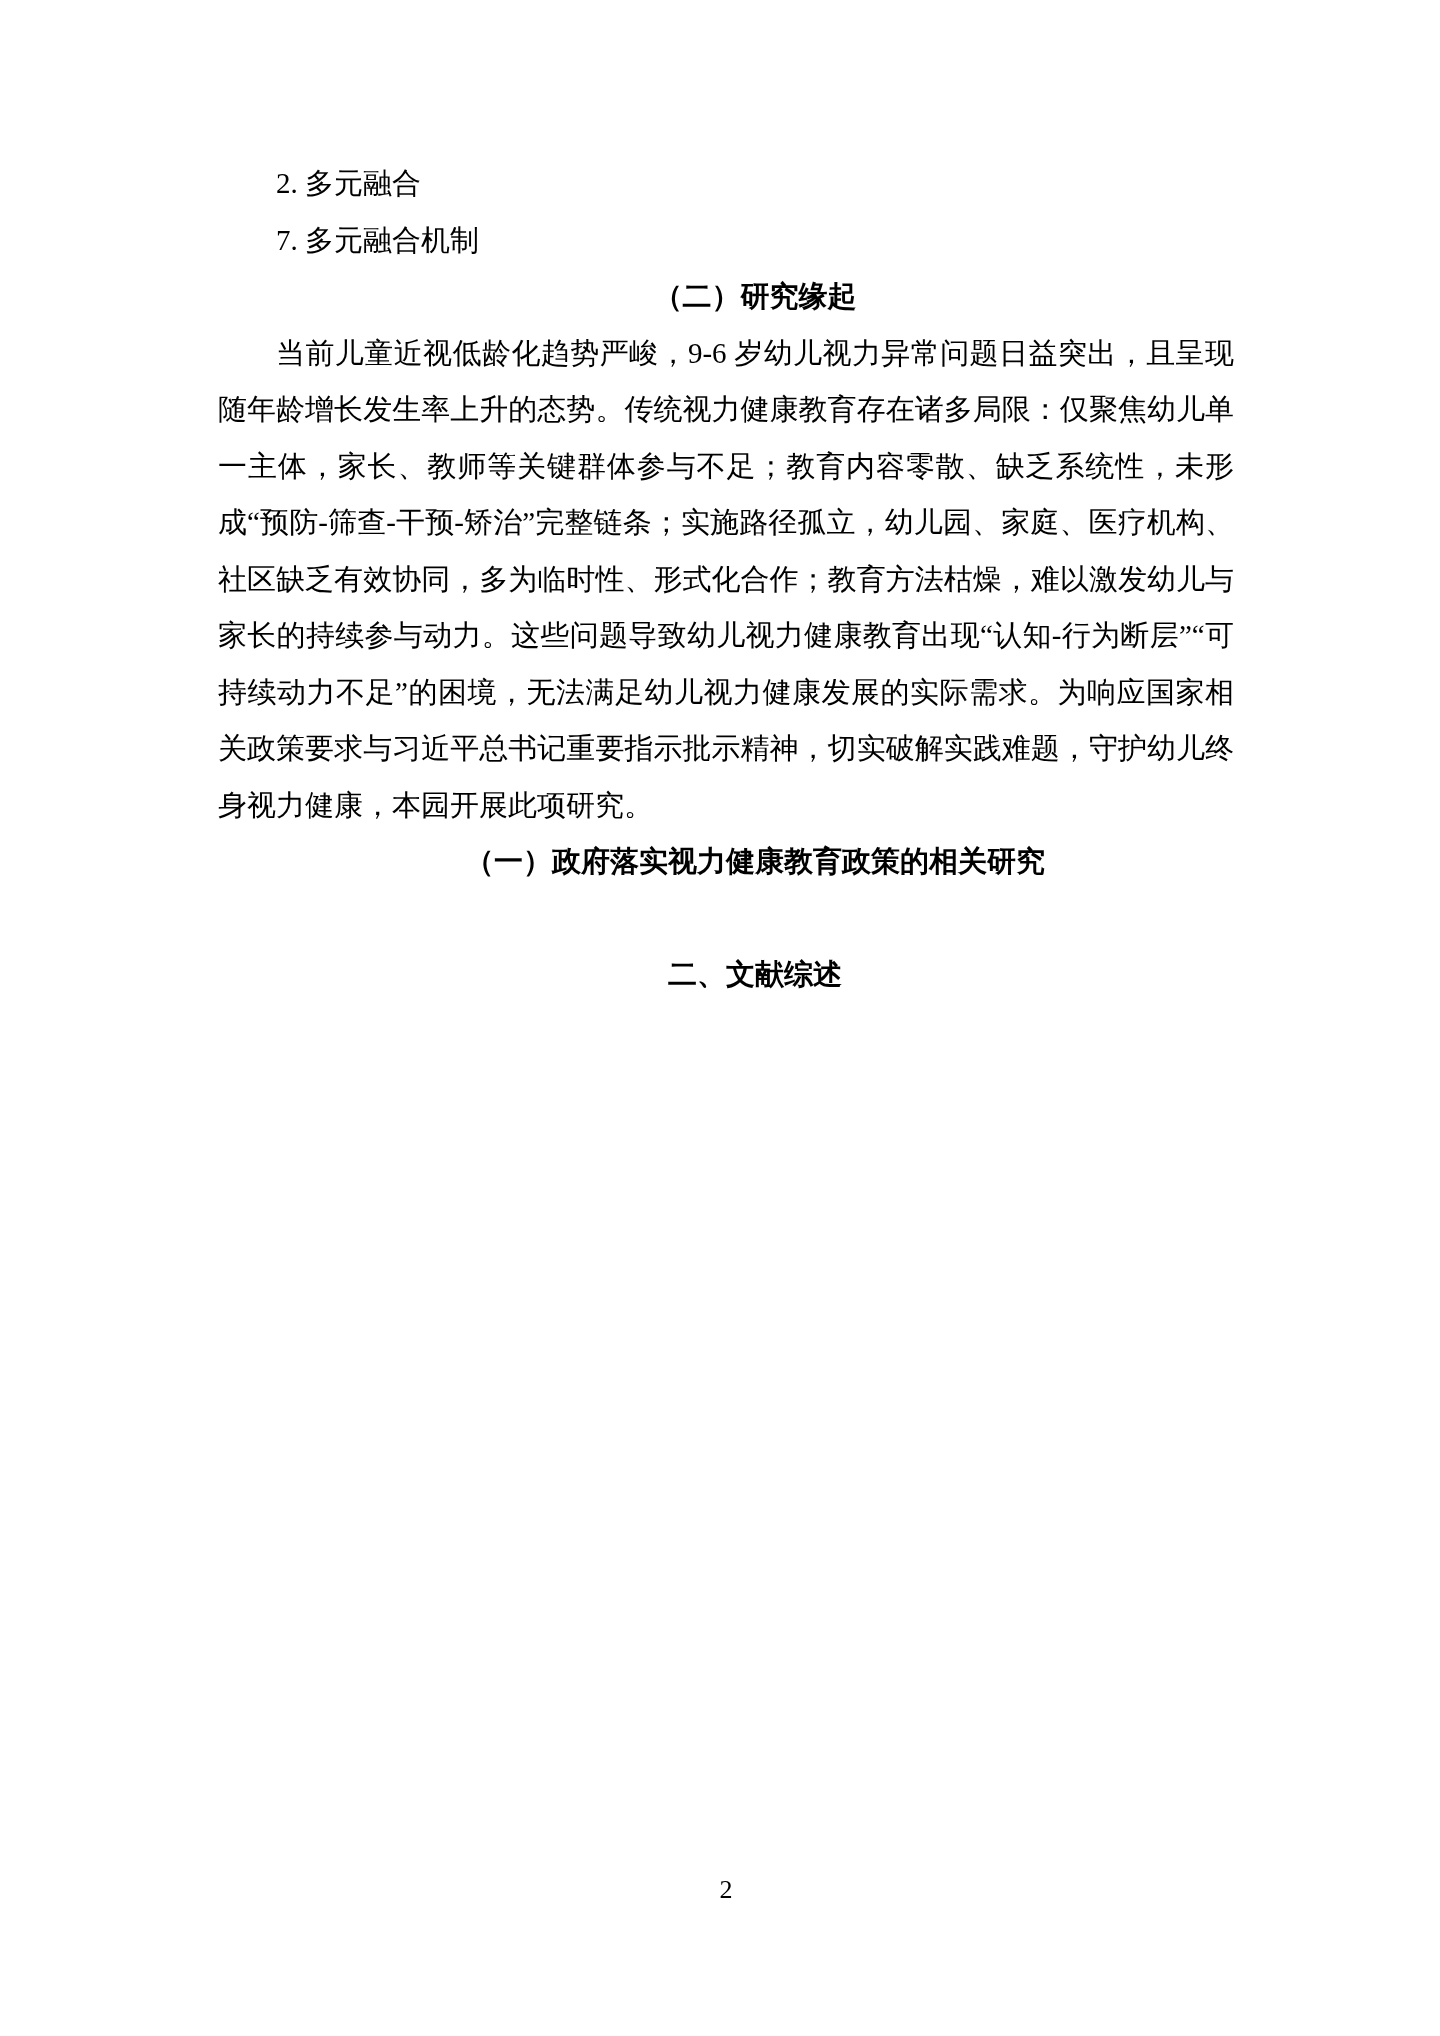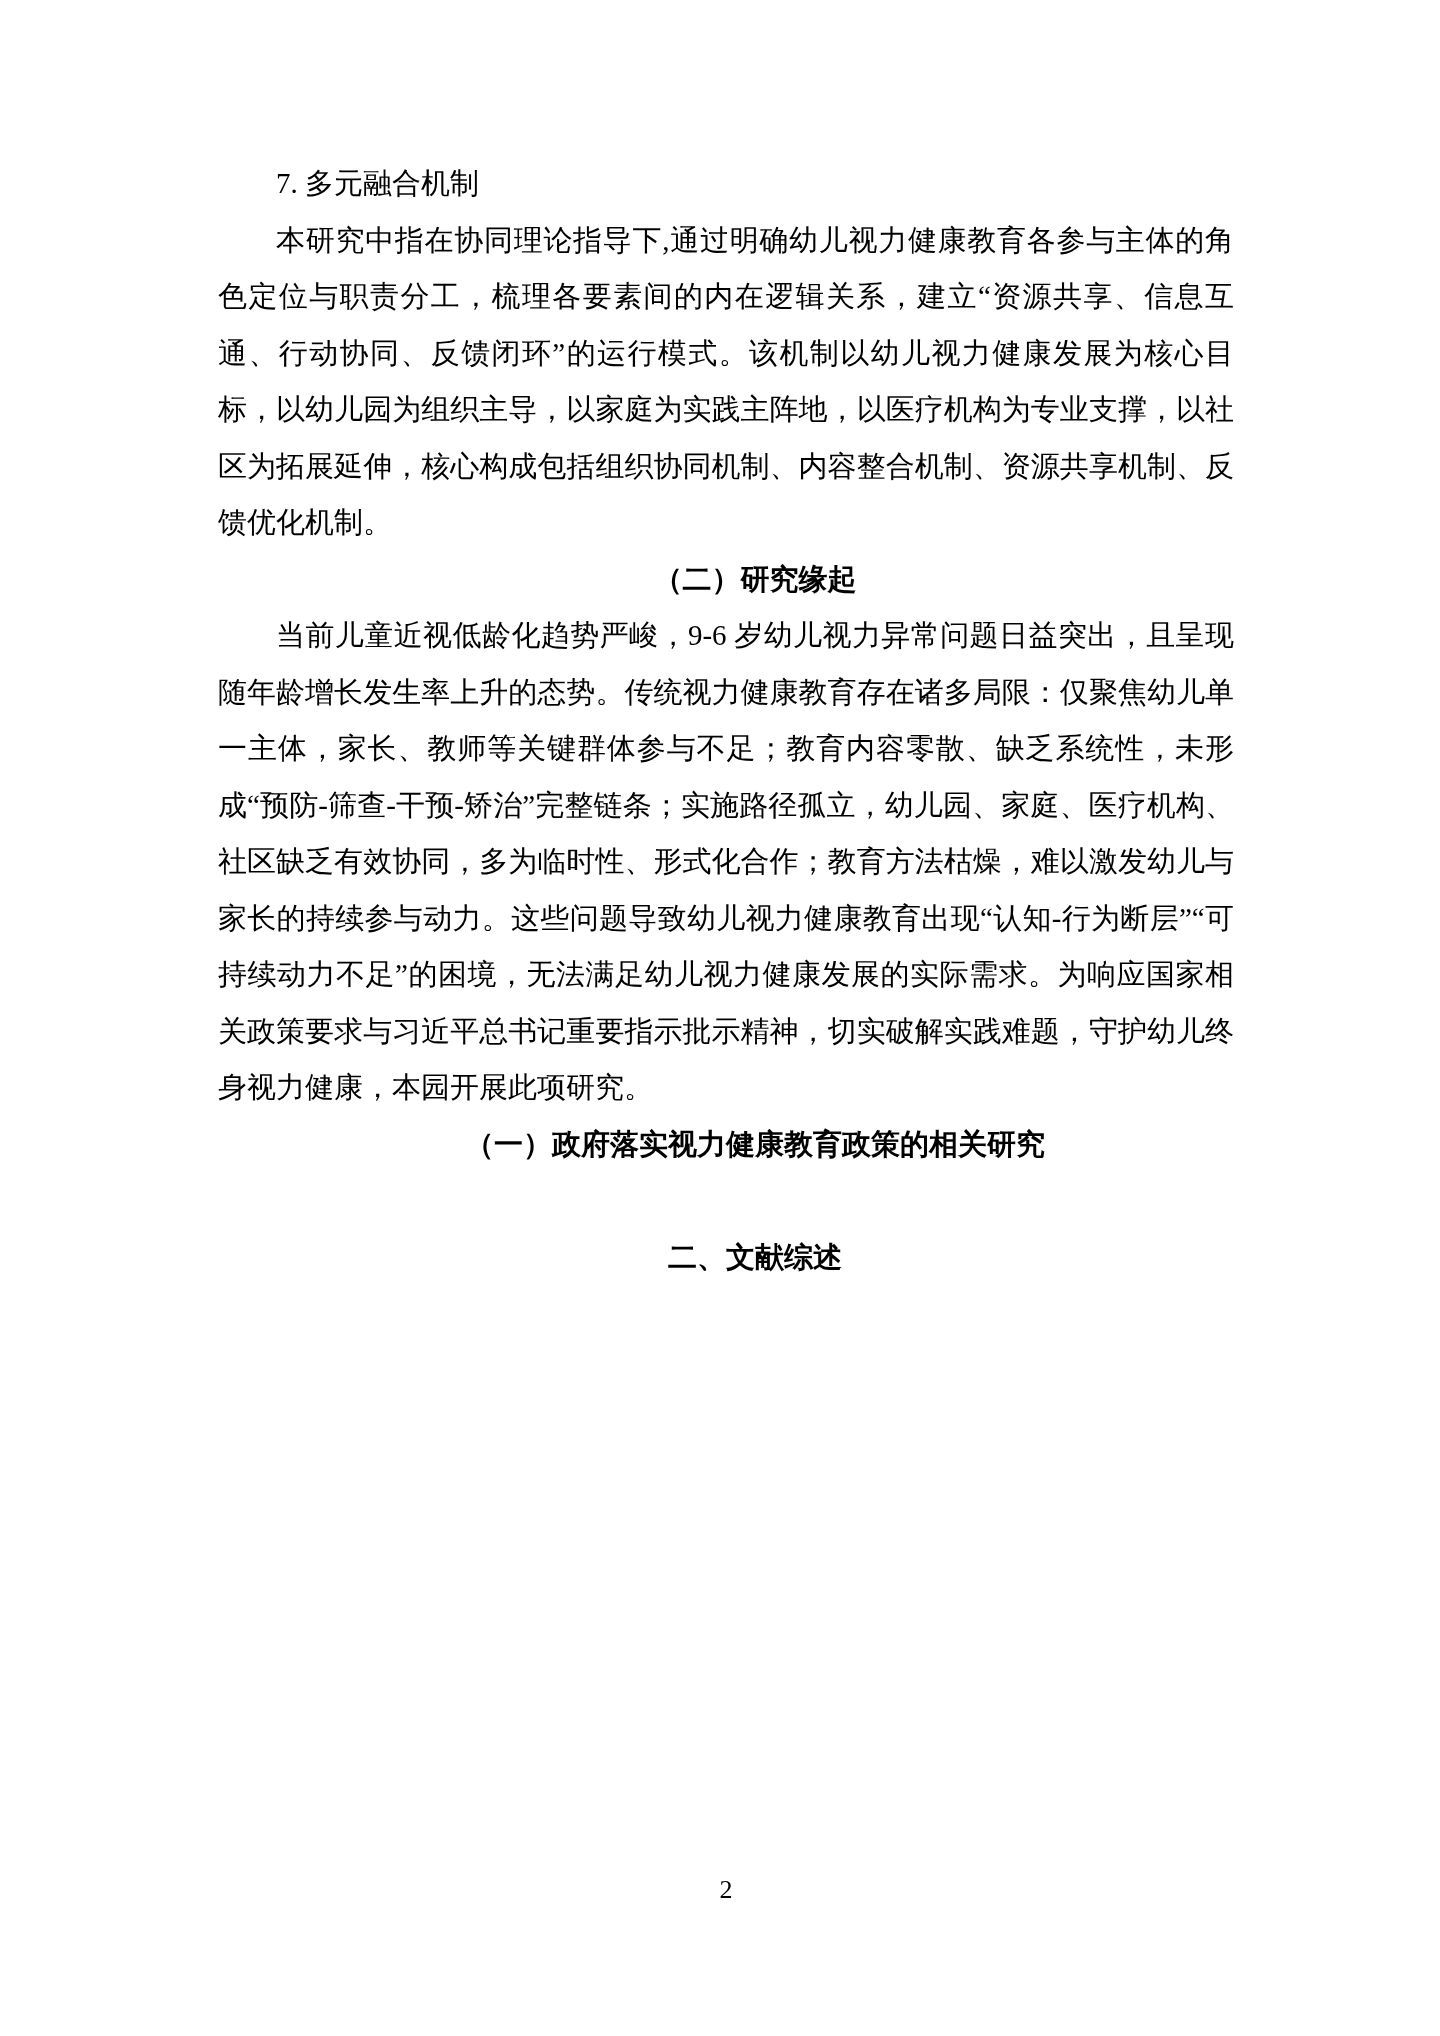--- a/index.html
+++ b/index.html
@@ -55,21 +55,21 @@
     text-align: center;
     font-size: 26px;
     line-height: 36px;
   }
 </style>
 </head>
 <body>
 
 <div class="page">
   <div class="content">
+    <p class="h-num">2. 多元融合</p>
     <p class="h-num">7. 多元融合机制</p>
-    <p class="para">本研究中指在协同理论指导下,通过明确幼儿视力健康教育各参与主体的角色定位与职责分工，梳理各要素间的内在逻辑关系，建立“资源共享、信息互通、行动协同、反馈闭环”的运行模式。该机制以幼儿视力健康发展为核心目标，以幼儿园为组织主导，以家庭为实践主阵地，以医疗机构为专业支撑，以社区为拓展延伸，核心构成包括组织协同机制、内容整合机制、资源共享机制、反馈优化机制。</p>
     <p class="h-bold">（二）研究缘起</p>
     <p class="para">当前儿童近视低龄化趋势严峻，9-6 岁幼儿视力异常问题日益突出，且呈现随年龄增长发生率上升的态势。传统视力健康教育存在诸多局限：仅聚焦幼儿单一主体，家长、教师等关键群体参与不足；教育内容零散、缺乏系统性，未形成“预防-筛查-干预-矫治”完整链条；实施路径孤立，幼儿园、家庭、医疗机构、社区缺乏有效协同，多为临时性、形式化合作；教育方法枯燥，难以激发幼儿与家长的持续参与动力。这些问题导致幼儿视力健康教育出现“认知-行为断层”“可持续动力不足”的困境，无法满足幼儿视力健康发展的实际需求。为响应国家相关政策要求与习近平总书记重要指示批示精神，切实破解实践难题，守护幼儿终身视力健康，本园开展此项研究。</p>
     <p class="h-bold">（一）政府落实视力健康教育政策的相关研究</p>
     <p class="h-bold h-section">二、文献综述</p>
   </div>
   <div class="footer">2</div>
 </div>
 
 </body></html>

